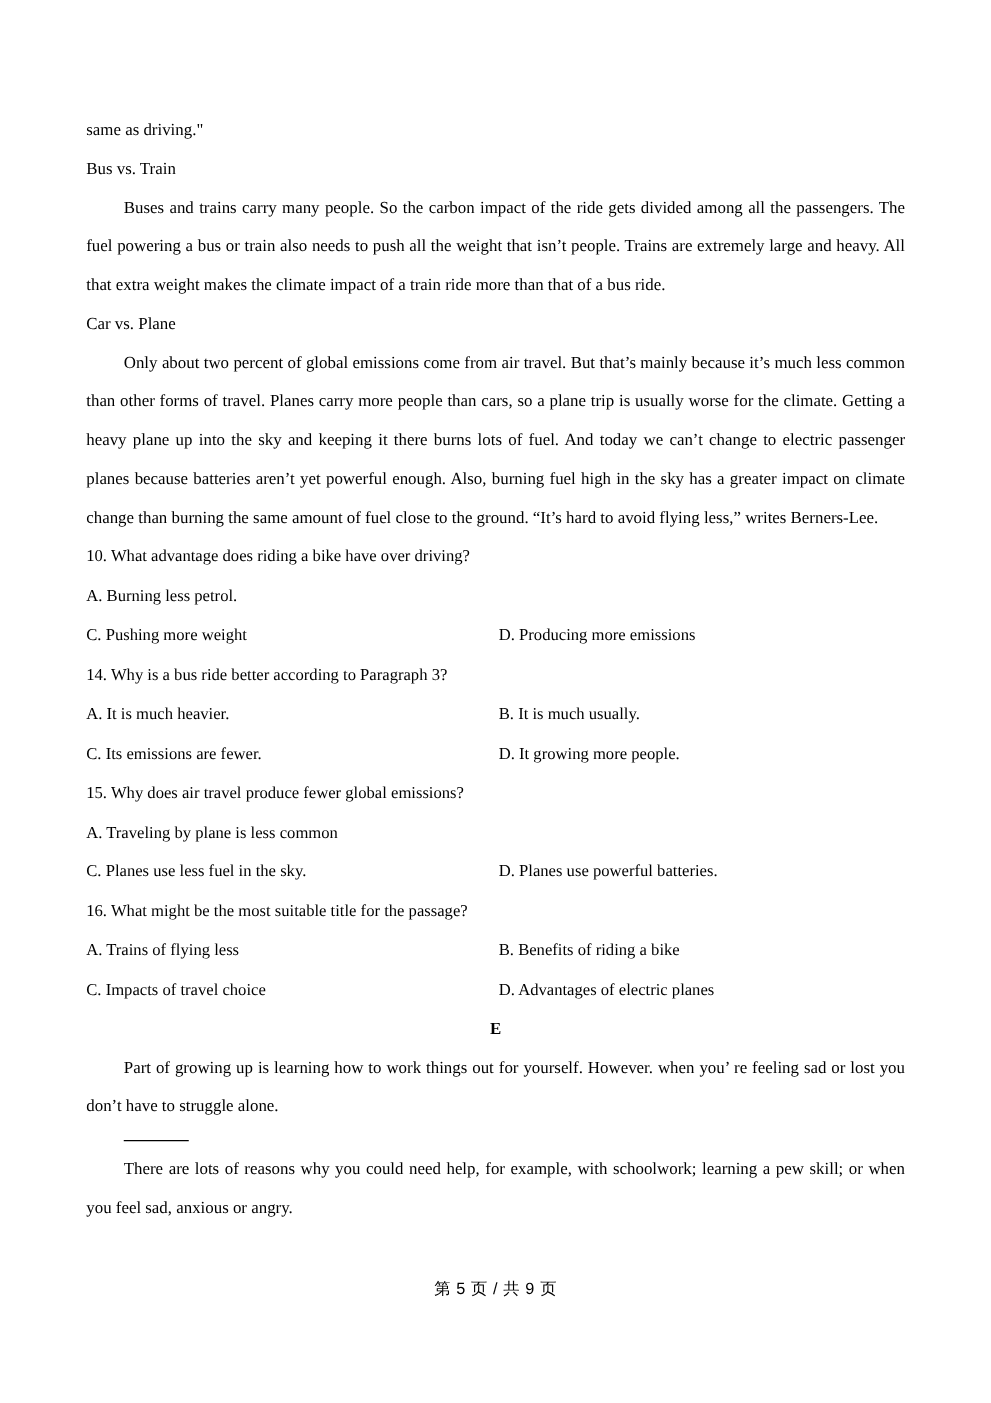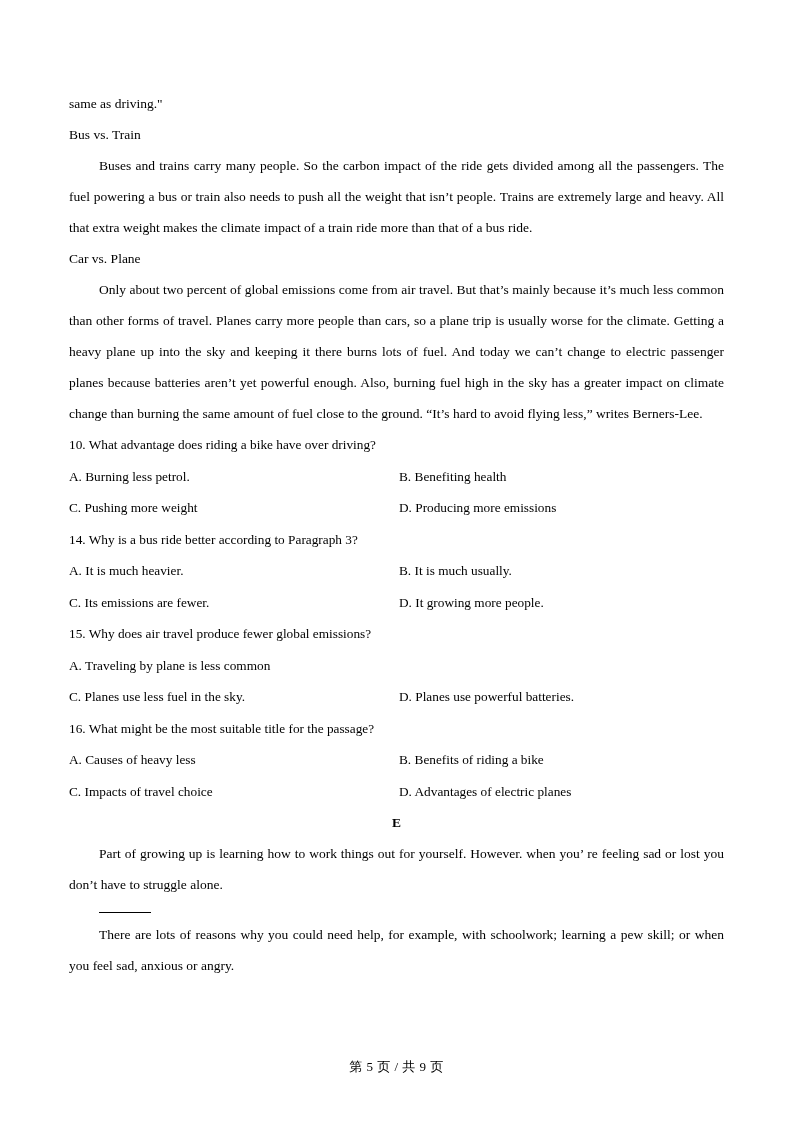--- a/index.html
+++ b/index.html
@@ -73,22 +73,21 @@
     margin: 12px 0 6px 30px;
     height: 0;
   }
   .footer {
     position: absolute;
     left: 0;
     top: 1022px;
     width: 793px;
     text-align: center;
     font-size: 13px;
-    font-family: Liberation Serif, serif;
-    margin-top: 36px;
+    font-family: Liberation Sans, sans-serif;
   }
   .footer span { letter-spacing: 0.5px; }
 </style>
 </head>
 <body>
 
 <div class="page">
   <div class="content">
 
     <p>same as driving."</p>
@@ -98,21 +97,20 @@
     <p class="indent">Buses and trains carry many people. So the carbon impact of the ride gets divided among all the passengers. The fuel powering a bus or train also needs to push all the weight that isn’t people. Trains are extremely large and heavy. All that extra weight makes the climate impact of a train ride more than that of a bus ride.</p>
 
     <p class="bold">Car vs. Plane</p>
 
     <p class="indent">Only about two percent of global emissions come from air travel. But that’s mainly because it’s much less common than other forms of travel. Planes carry more people than cars, so a plane trip is usually worse for the climate. Getting a heavy plane up into the sky and keeping it there burns lots of fuel. And today we can’t change to electric passenger planes because batteries aren’t yet powerful enough. Also, burning fuel high in the sky has a greater impact on climate change than burning the same amount of fuel close to the ground. “It’s hard to avoid flying less,” writes Berners-Lee.</p>
 
     <div>
       <p class="q">10. What advantage does riding a bike have over driving?</p>
       <div class="opts">
         <span class="a">A. Burning less petrol.</span>
-        <span class="b">B. Benefiting health</span>
       </div>
       <div class="opts">
         <span class="a">C. Pushing more weight</span>
         <span class="b">D. Producing more emissions</span>
       </div>
     </div>
 
     <div>
       <p class="q">14. Why is a bus ride better according to Paragraph 3?</p>
       <div class="opts">
@@ -132,21 +130,21 @@
       </div>
       <div class="opts">
         <span class="a">C. Planes use less fuel in the sky.</span>
         <span class="b">D. Planes use powerful batteries.</span>
       </div>
     </div>
 
     <div>
       <p class="q">16. What might be the most suitable title for the passage?</p>
       <div class="opts">
-        <span class="a">A. Causes of heavy less</span>
+        <span class="a">A. Trains of flying less</span>
         <span class="b">B. Benefits of riding a bike</span>
       </div>
       <div class="opts">
         <span class="a">C. Impacts of travel choice</span>
         <span class="b">D. Advantages of electric planes</span>
       </div>
     </div>
 
     <p class="section-letter">E</p>
 

